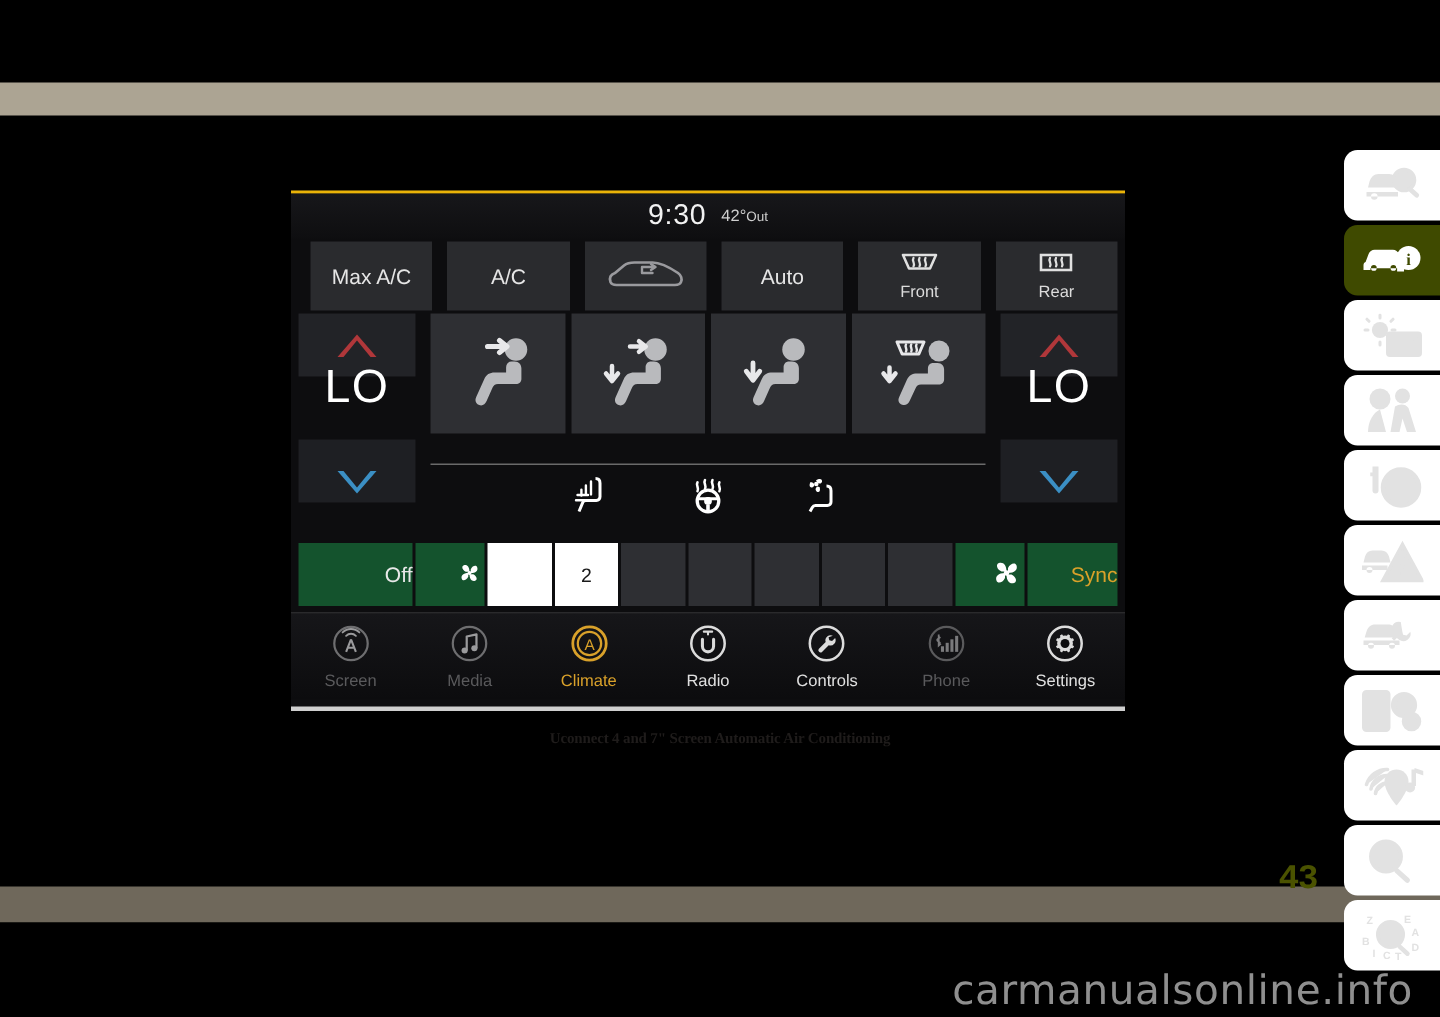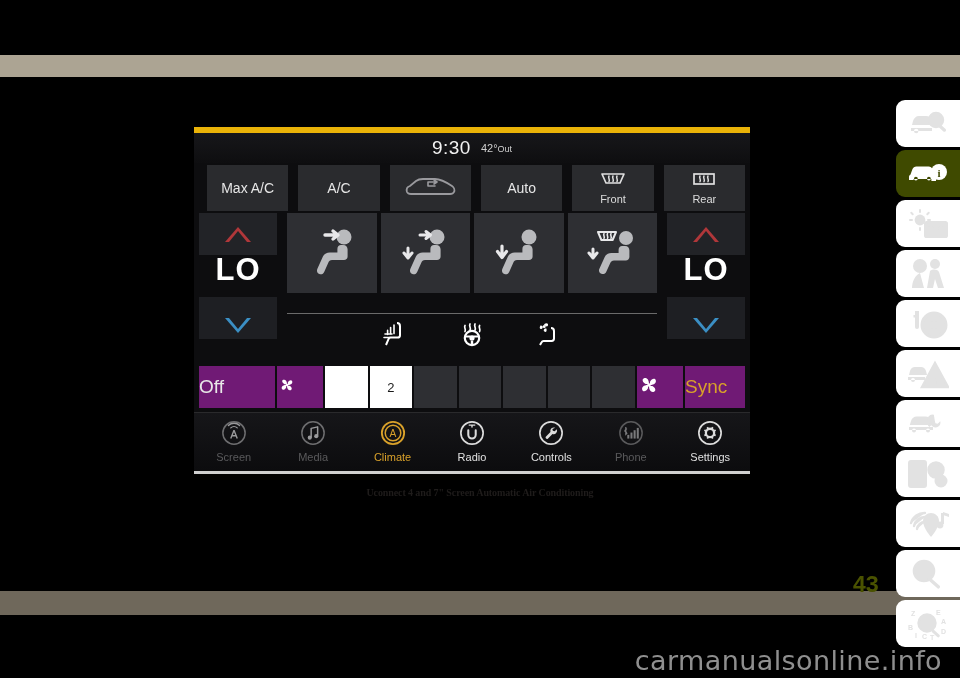--- a/index.html
+++ b/index.html
@@ -44,21 +44,21 @@
   .tab.active { background:#3f4a00; }
   .tab svg { display:block; }
   .tab .ic      { fill:#e2e2e2; }
   .tab.active .ic { fill:#ffffff; }
 
   
   .screen {
     position:absolute; left:194px; top:127px;
     width:556px; height:347px;
     background:#0d0d0f;
-    border-top:6px solid #eab308;
+    border-top:2px solid #eab308;
     border-bottom:3px solid #cfcfcf;
     overflow:hidden;
   }
 
   
   .statusbar {
     height:30px;
     display:flex; align-items:center; justify-content:center;
     background:linear-gradient(#17171a,#0e0e10);
     gap:10px;
@@ -118,22 +118,22 @@
     content:""; position:absolute; left:-13px; top:0;
     width:0;height:0;border-left:13px solid transparent;border-right:13px solid transparent;
     border-top:15px solid #3b8fc4;
   }
   .tri-dn::after{
     content:""; position:absolute; left:-9px; top:0;
     width:0;height:0;border-left:9px solid transparent;border-right:9px solid transparent;
     border-top:11px solid #1e1f23;
   }
   .temval {
-    position:absolute; top:39px; left:0; width:78px;
-    text-align:center; color:#fff; font-size:31px; font-weight:700;
+    position:absolute; top:31px; left:0; width:78px;
+    text-align:center; color:#fff; font-size:31px; font-weight:400;
     letter-spacing:1px;
   }
 
   
   .seatrow {
     position:absolute; left:88px; right:88px; top:0;
     display:flex; gap:4px; height:80px;
   }
   .seatbtn {
     flex:1; background:#2e2f33;
@@ -148,22 +148,22 @@
     border-top:1px solid #6a6a6a;
     padding-top:3px;
   }
 
   
   .fanbar {
     display:flex; align-items:stretch; height:42px;
     margin:3px 5px 0 5px; gap:2px;
   }
   .fanbtn {
-    background:#701a75; display:flex; align-items:center; justify-content:flex-start;
-    color:#e8e8e8; font-size:19px;
+    background:#14532d; display:flex; align-items:center; justify-content:flex-end;
+    color:#e8e8e8; font-size:14px;
   }
   .fan-off  { width:76px; }
   .fan-sync { width:60px; color:#d9a12a; }
   .fan-small{ width:46px; }
   .fan-big  { width:46px; }
   .segs { flex:1; display:flex; gap:2px; }
   .seg  { flex:1; background:#2e2f33; display:flex; align-items:center; justify-content:center; }
   .seg.on { background:#ffffff; color:#1a1a1a; font-size:13px; }
 
   

